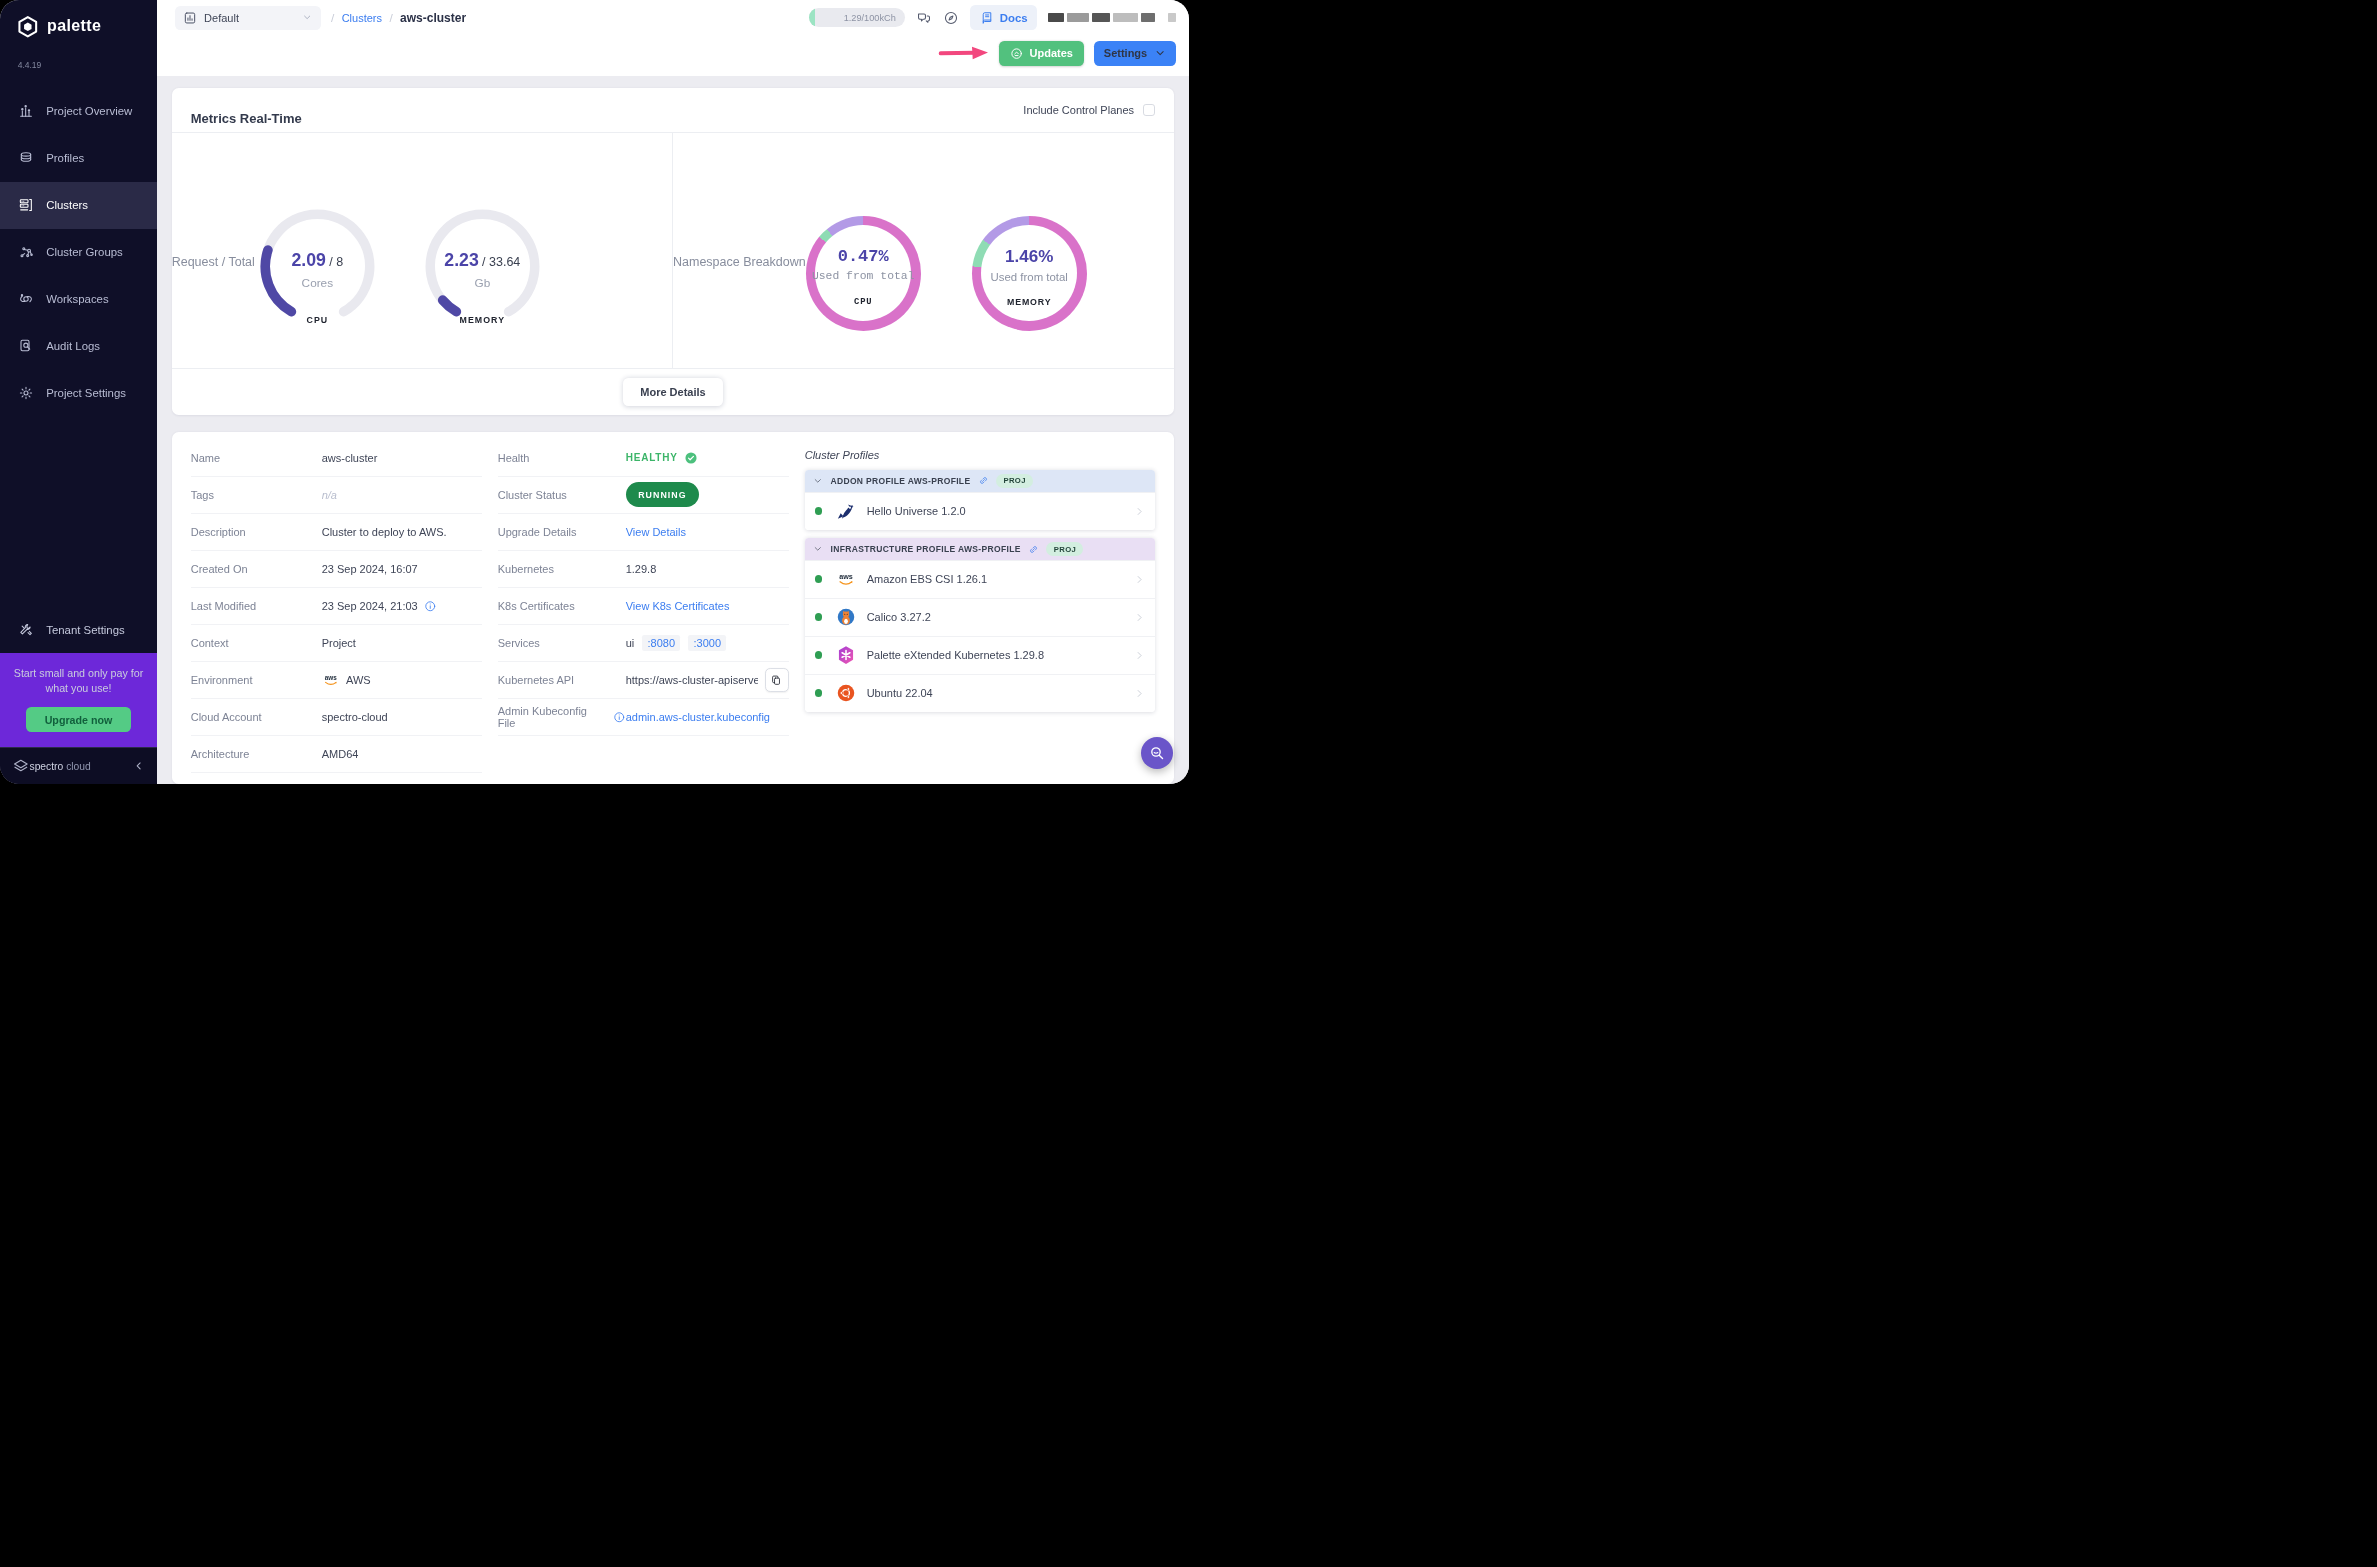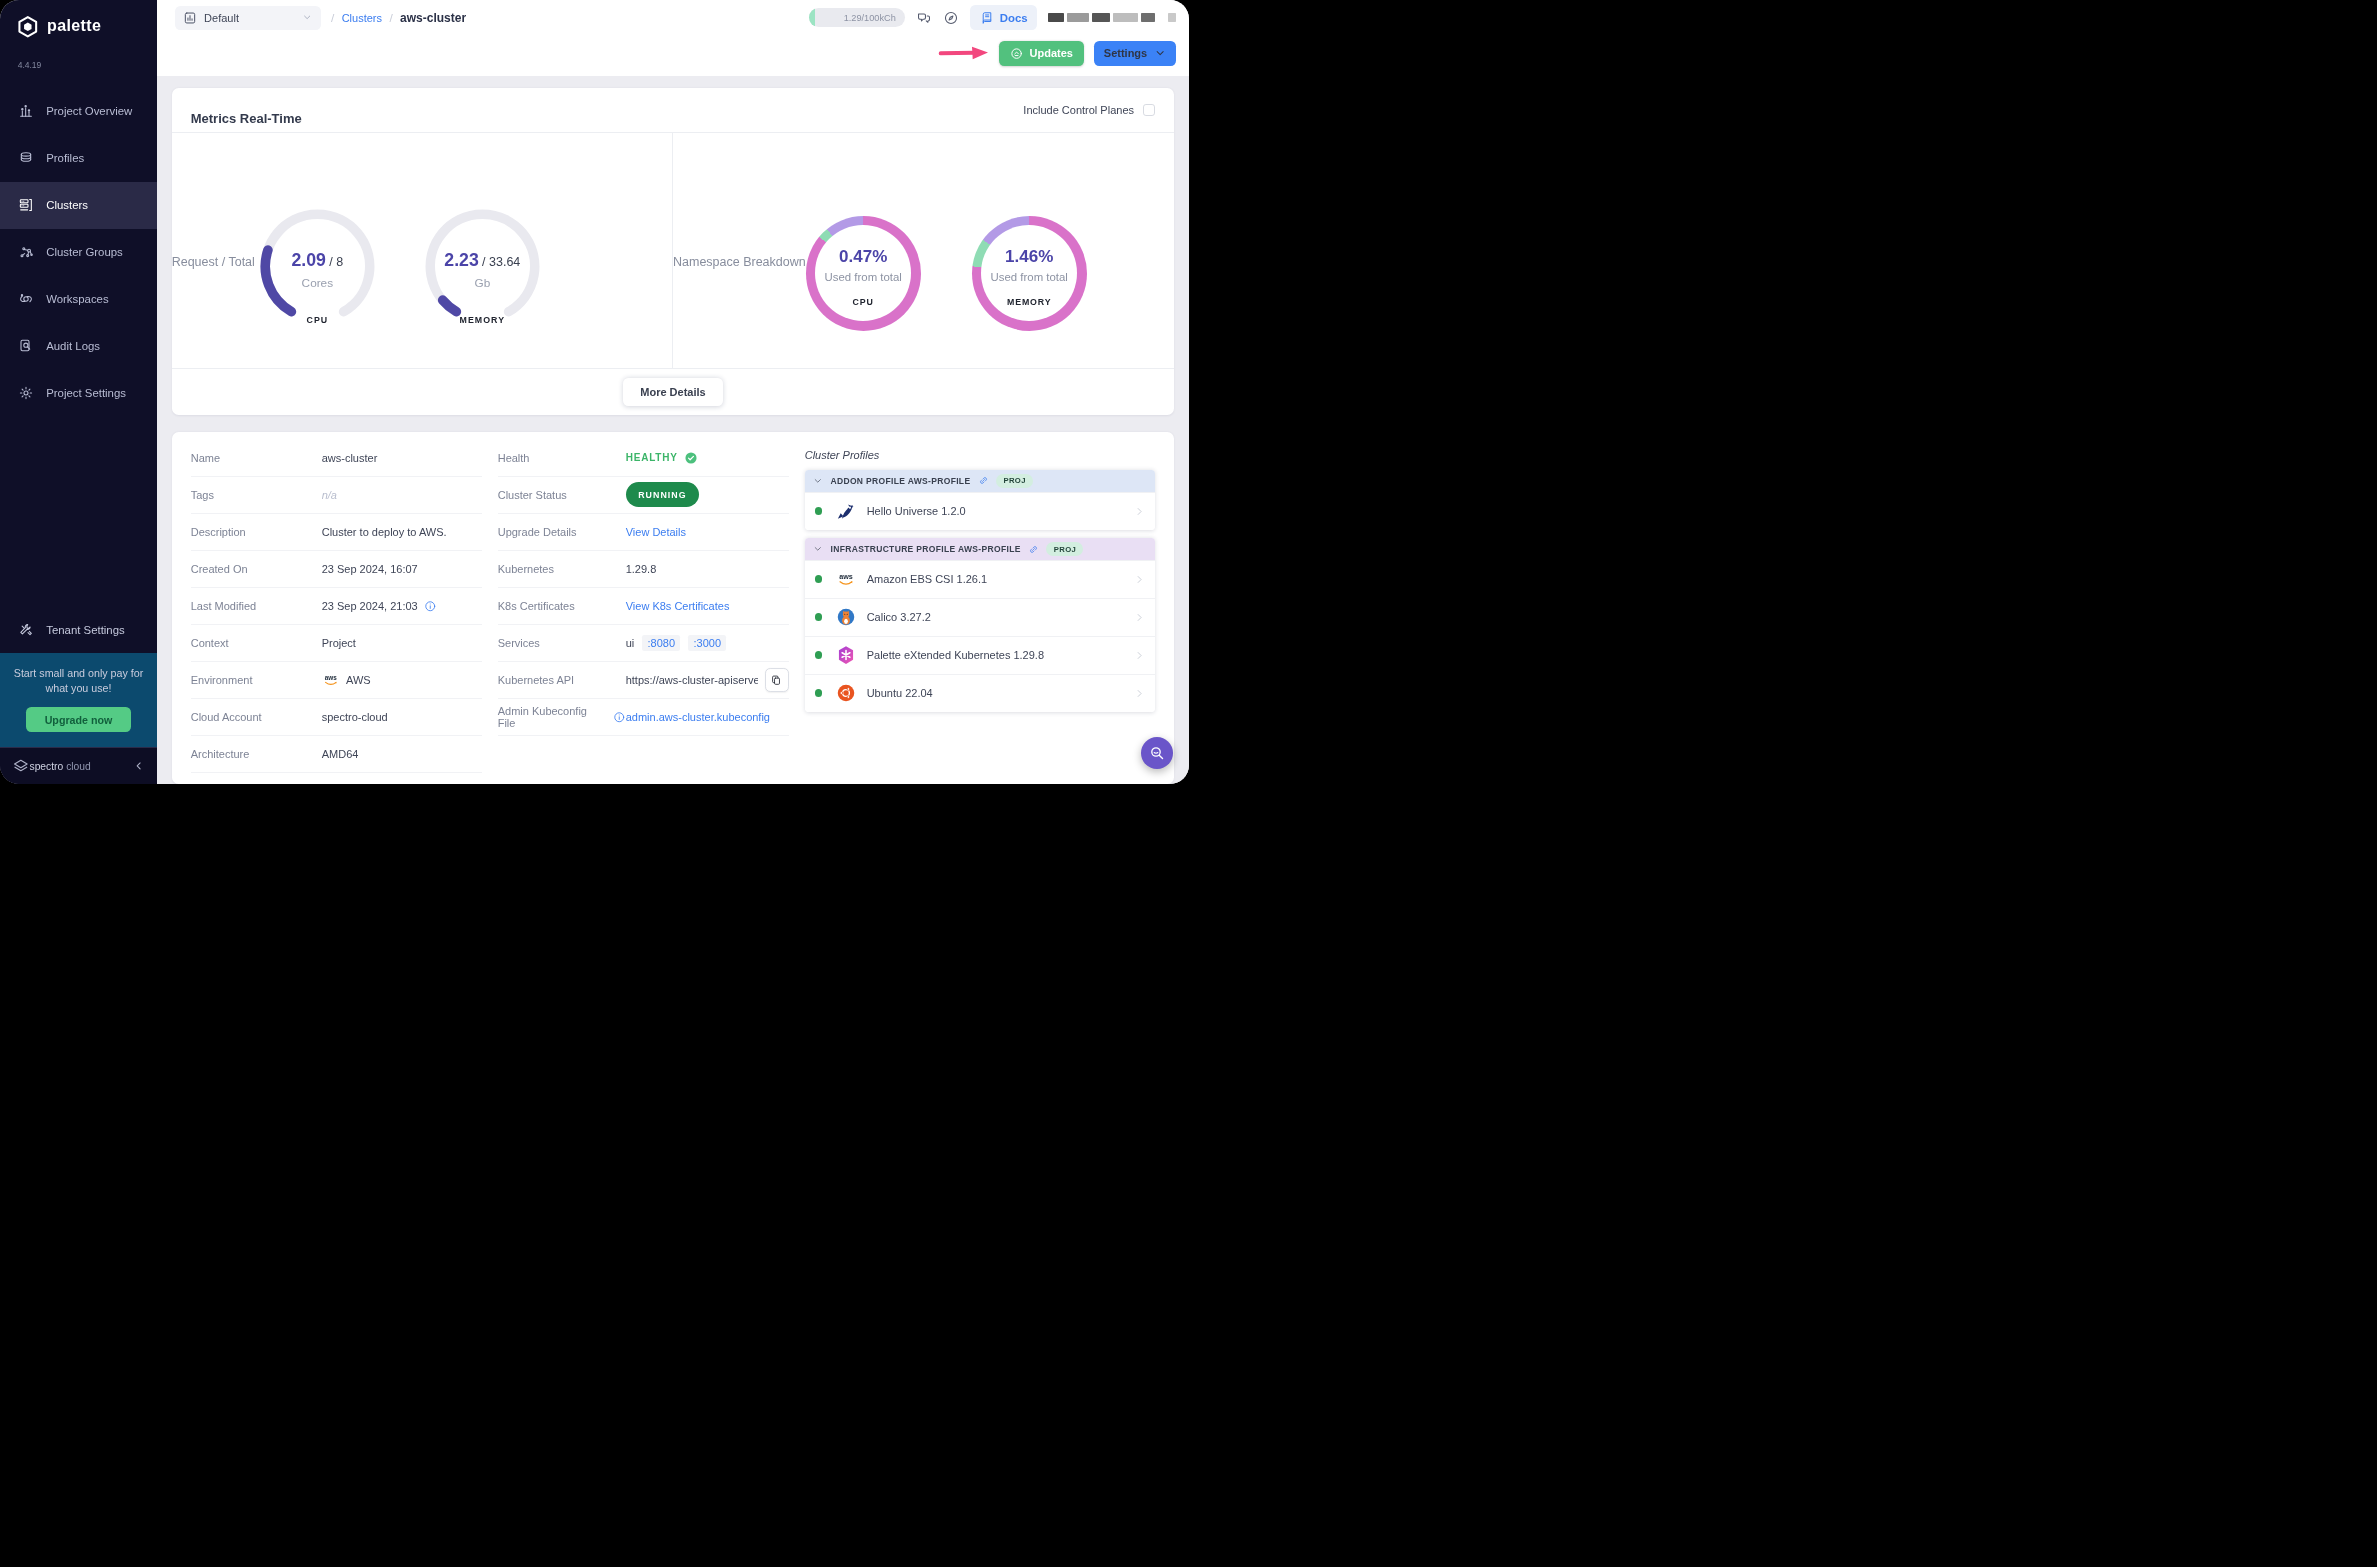--- a/index.html
+++ b/index.html
@@ -13,21 +13,21 @@
   .brand { color:#fff; font-size:16px; font-weight:700; letter-spacing:0.4px; }
   .version { padding:22px 0 0 17.7px; font-size:8.5px; color:#83889f; }
   .menu { margin-top:17.7px; }
   .side-item { height:47px; display:flex; align-items:center; gap:11.8px; padding-left:18.4px; font-size:11.4px; cursor:pointer; color:#b9bdd4; }
   .side-item .s-icon { width:16px; height:16px; display:flex; }
   .side-item .s-icon svg { width:16px; height:16px; }
   .side-item.active { background:#2a2a47; color:#fff; }
   .side-spacer { flex:1; }
   .tenant-item { height:46px; display:flex; align-items:center; gap:11.8px; padding-left:18.4px; font-size:11.4px; color:#c6cade; }
   .tenant-item .s-icon { width:16px; height:16px; display:flex; }
-  .promo { background:#0c4a6e; padding:13.2px 11.8px 14.7px; text-align:center; font-size:10.7px; color:#c9ccdd; line-height:1.45; }
+  .promo { background:#6d28d9; padding:13.2px 11.8px 14.7px; text-align:center; font-size:10.7px; color:#c9ccdd; line-height:1.45; }
   .promo-btn { margin-top:10.3px; background:#54cb85; color:#115f3c; font-weight:700; font-size:10.7px; border:none; border-radius:5.2px; padding:6.6px 19px; cursor:pointer; font-family:inherit; }
   .side-footer { border-top:0.7px solid #27274412; border-top:0.7px solid #2b2b49; height:37px; display:flex; align-items:center; padding:0 11.8px; gap:0; background:#0d0d24; }
   .side-footer svg.slogo { width:17.7px; height:17.7px; }
   .foot-name { font-size:10.3px; color:#cfd2e2; }
   .foot-name .lite { color:#9297b0; }
   .collapse { margin-left:auto; color:#aeb2c8; display:flex; cursor:pointer; }
   .collapse svg { width:11.8px; height:11.8px; }
 
   
   .main { flex:1; display:flex; flex-direction:column; min-width:0; }
@@ -377,21 +377,21 @@
        <span class="g-total"> / 33.64</span>
        <div class="g-unit">Gb</div>
      </div>
      <div class="g-label">MEMORY</div>
                 </div>
               </div>
           </div>
           <div class="mb-half">
             <div class="mb-title">Namespace Breakdown</div>
             <div class="donut-row">
-                <div class="donut" style="background: conic-gradient(rgb(217, 114, 201) 0%, rgb(217, 114, 201) 86%, rgb(143, 220, 180) 86%, rgb(143, 220, 180) 89%, rgb(179, 154, 230) 89%, rgb(179, 154, 230) 100%);">
+                <div class="donut" style="background: conic-gradient(rgb(217, 114, 201) 0%, rgb(217, 114, 201) 86%, rgb(143, 220, 180) 86%, rgb(143, 220, 180) 89%, rgb(179, 154, 230) 89%, rgb(179, 154, 230) 100%); font-family: Liberation Mono, monospace;">
                   <div class="d-center">
        <div class="d-val">0.47%</div>
        <div class="d-cap">Used from total</div>
      </div>
      <div class="d-label">CPU</div>
                 </div>
                 <div class="donut" style="background: conic-gradient(rgb(217, 114, 201) 0%, rgb(217, 114, 201) 77%, rgb(143, 220, 180) 77%, rgb(143, 220, 180) 85%, rgb(179, 154, 230) 85%, rgb(179, 154, 230) 100%);">
                   <div class="d-center">
        <div class="d-val">1.46%</div>
        <div class="d-cap">Used from total</div>

